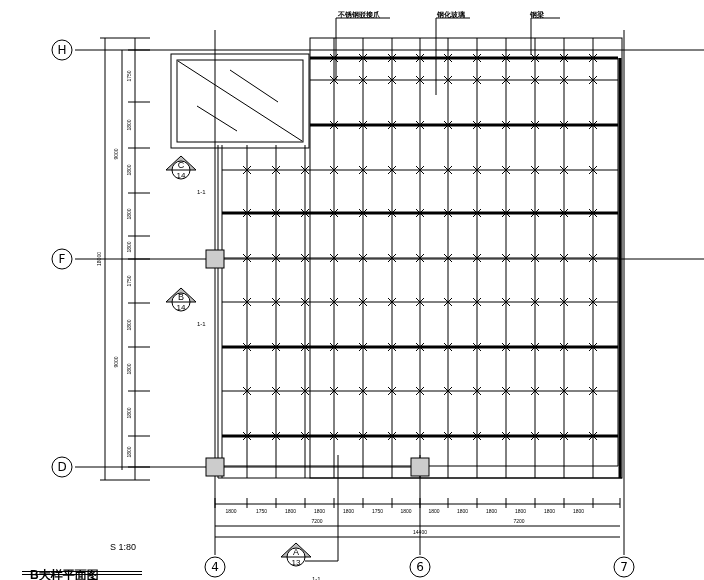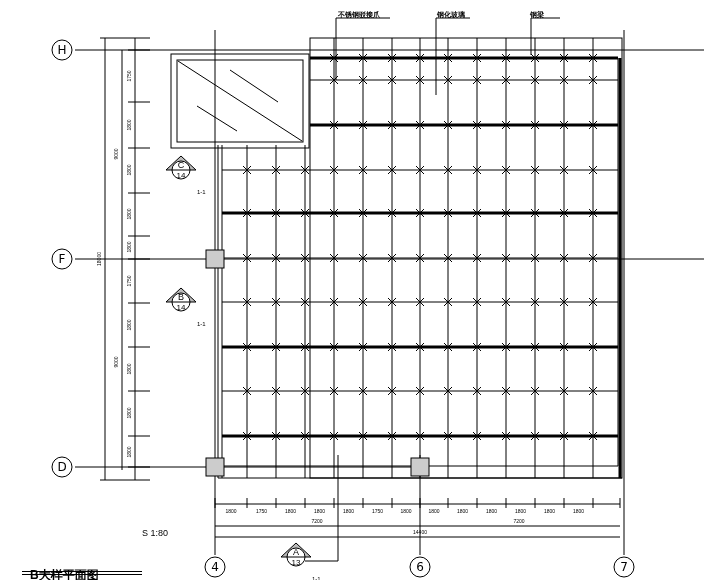--- a/index.html
+++ b/index.html
@@ -284,18 +284,18 @@
       <text x="549.5" y="513" font-size="5" text-anchor="middle" class="t">1800</text>
       <text x="578.5" y="513" font-size="5" text-anchor="middle" class="t">1800</text>
       <text x="317" y="523" font-size="5" text-anchor="middle" class="t">7200</text>
       <text x="519" y="523" font-size="5" text-anchor="middle" class="t">7200</text>
       <text x="420" y="534" font-size="5" text-anchor="middle" class="t">14400</text>
       <path d="M305,561 L338,561 L338,455" stroke="#000" fill="none"></path>
     </g>
 </svg>
 
 <div style="position:absolute;left:30px;top:552px;font-size:12px;font-weight:bold;margin-top:15px;">B大样平面图</div>
-<div style="position:absolute;left:110px;top:528px;font-size:9px;margin-left:32px;">S 1:80</div>
+<div style="position:absolute;left:110px;top:542px;font-size:9px;">S 1:80</div>
 <div style="position:absolute;left:22px;top:571px;width:120px;border-top:1px solid #000;border-bottom:1px solid #000;height:2px;"></div>
 
 <div style="position:absolute;left:338px;top:10px;font-size:7px;font-weight:bold;">不锈钢驳接爪</div>
 <div style="position:absolute;left:437px;top:10px;font-size:7px;font-weight:bold;">钢化玻璃</div>
 <div style="position:absolute;left:530px;top:10px;font-size:7px;font-weight:bold;">钢梁</div>
 
 </body></html>

